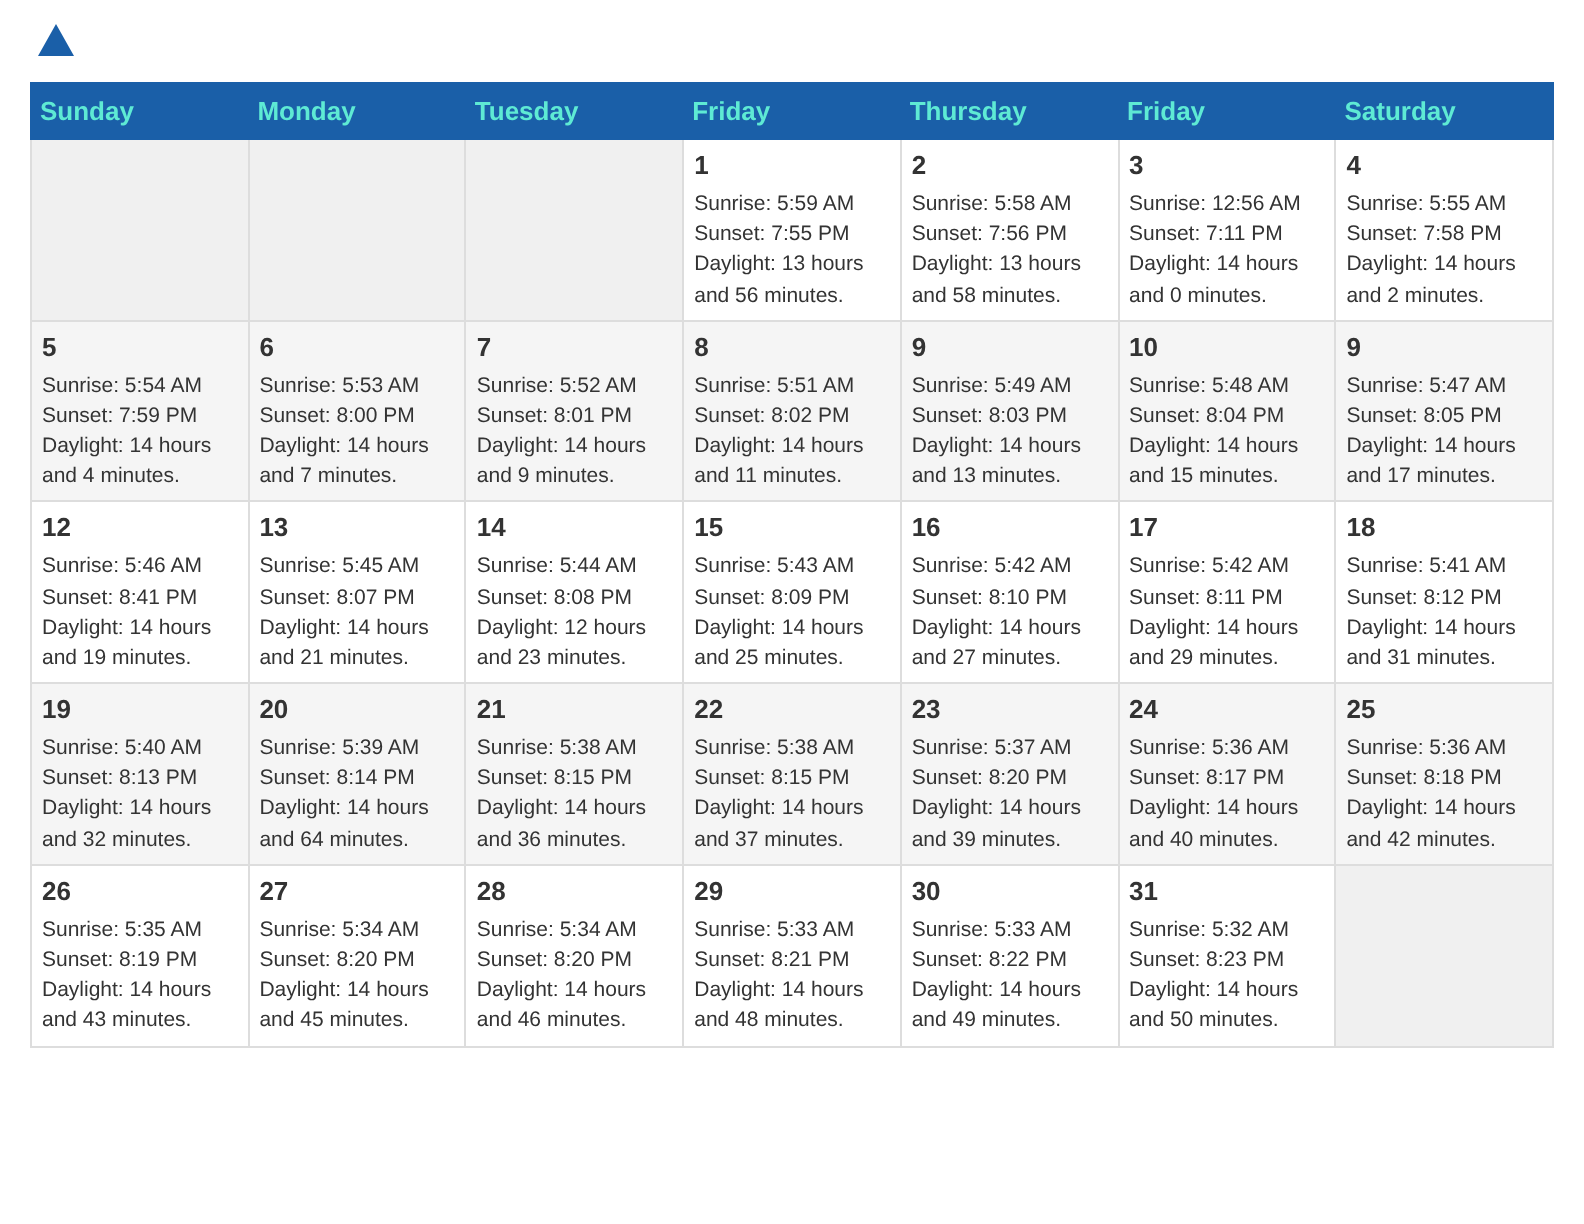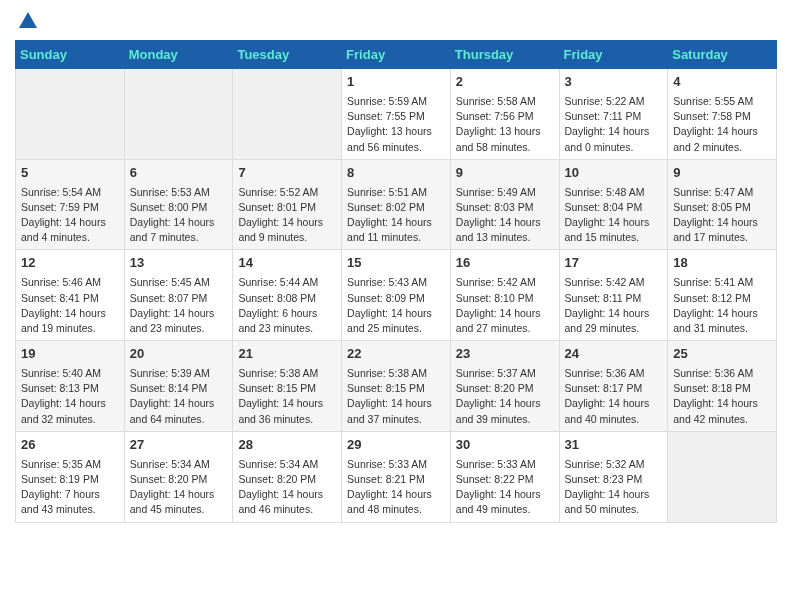--- a/index.html
+++ b/index.html
@@ -119,52 +119,52 @@
         <th>Saturday</th>
       </tr>
   </thead>
   <tbody id="calendar-body">
   <tr>
         <td class="empty-cell"></td>
         <td class="empty-cell"></td>
         <td class="empty-cell"></td>
         <td><span class="date-num">1</span><span>Sunrise: 5:59 AM</span><br><span>Sunset: 7:55 PM</span><br><span>Daylight: 13 hours and 56 minutes.</span></td>
         <td><span class="date-num">2</span><span>Sunrise: 5:58 AM</span><br><span>Sunset: 7:56 PM</span><br><span>Daylight: 13 hours and 58 minutes.</span></td>
-        <td><span class="date-num">3</span><span>Sunrise: 5:22 AM</span><br><span>Sunset: 7:11 PM</span><br><span>Daylight: 14 hours and 0 minutes.</span></td>
+        <td><span class="date-num">3</span><span>Sunrise: 12:56 AM</span><br><span>Sunset: 7:11 PM</span><br><span>Daylight: 14 hours and 0 minutes.</span></td>
         <td><span class="date-num">4</span><span>Sunrise: 5:55 AM</span><br><span>Sunset: 7:58 PM</span><br><span>Daylight: 14 hours and 2 minutes.</span></td>
       </tr>
       <tr>
         <td><span class="date-num">5</span><span>Sunrise: 5:54 AM</span><br><span>Sunset: 7:59 PM</span><br><span>Daylight: 14 hours and 4 minutes.</span></td>
         <td><span class="date-num">6</span><span>Sunrise: 5:53 AM</span><br><span>Sunset: 8:00 PM</span><br><span>Daylight: 14 hours and 7 minutes.</span></td>
         <td><span class="date-num">7</span><span>Sunrise: 5:52 AM</span><br><span>Sunset: 8:01 PM</span><br><span>Daylight: 14 hours and 9 minutes.</span></td>
         <td><span class="date-num">8</span><span>Sunrise: 5:51 AM</span><br><span>Sunset: 8:02 PM</span><br><span>Daylight: 14 hours and 11 minutes.</span></td>
         <td><span class="date-num">9</span><span>Sunrise: 5:49 AM</span><br><span>Sunset: 8:03 PM</span><br><span>Daylight: 14 hours and 13 minutes.</span></td>
         <td><span class="date-num">10</span><span>Sunrise: 5:48 AM</span><br><span>Sunset: 8:04 PM</span><br><span>Daylight: 14 hours and 15 minutes.</span></td>
         <td><span class="date-num">9</span><span>Sunrise: 5:47 AM</span><br><span>Sunset: 8:05 PM</span><br><span>Daylight: 14 hours and 17 minutes.</span></td>
       </tr>
       <tr>
         <td><span class="date-num">12</span><span>Sunrise: 5:46 AM</span><br><span>Sunset: 8:41 PM</span><br><span>Daylight: 14 hours and 19 minutes.</span></td>
-        <td><span class="date-num">13</span><span>Sunrise: 5:45 AM</span><br><span>Sunset: 8:07 PM</span><br><span>Daylight: 14 hours and 23 minutes.</span></td>
-        <td><span class="date-num">14</span><span>Sunrise: 5:44 AM</span><br><span>Sunset: 8:08 PM</span><br><span>Daylight: 6 hours and 23 minutes.</span></td>
+        <td><span class="date-num">13</span><span>Sunrise: 5:45 AM</span><br><span>Sunset: 8:07 PM</span><br><span>Daylight: 14 hours and 21 minutes.</span></td>
+        <td><span class="date-num">14</span><span>Sunrise: 5:44 AM</span><br><span>Sunset: 8:08 PM</span><br><span>Daylight: 12 hours and 23 minutes.</span></td>
         <td><span class="date-num">15</span><span>Sunrise: 5:43 AM</span><br><span>Sunset: 8:09 PM</span><br><span>Daylight: 14 hours and 25 minutes.</span></td>
         <td><span class="date-num">16</span><span>Sunrise: 5:42 AM</span><br><span>Sunset: 8:10 PM</span><br><span>Daylight: 14 hours and 27 minutes.</span></td>
         <td><span class="date-num">17</span><span>Sunrise: 5:42 AM</span><br><span>Sunset: 8:11 PM</span><br><span>Daylight: 14 hours and 29 minutes.</span></td>
         <td><span class="date-num">18</span><span>Sunrise: 5:41 AM</span><br><span>Sunset: 8:12 PM</span><br><span>Daylight: 14 hours and 31 minutes.</span></td>
       </tr>
       <tr>
         <td><span class="date-num">19</span><span>Sunrise: 5:40 AM</span><br><span>Sunset: 8:13 PM</span><br><span>Daylight: 14 hours and 32 minutes.</span></td>
         <td><span class="date-num">20</span><span>Sunrise: 5:39 AM</span><br><span>Sunset: 8:14 PM</span><br><span>Daylight: 14 hours and 64 minutes.</span></td>
         <td><span class="date-num">21</span><span>Sunrise: 5:38 AM</span><br><span>Sunset: 8:15 PM</span><br><span>Daylight: 14 hours and 36 minutes.</span></td>
         <td><span class="date-num">22</span><span>Sunrise: 5:38 AM</span><br><span>Sunset: 8:15 PM</span><br><span>Daylight: 14 hours and 37 minutes.</span></td>
         <td><span class="date-num">23</span><span>Sunrise: 5:37 AM</span><br><span>Sunset: 8:20 PM</span><br><span>Daylight: 14 hours and 39 minutes.</span></td>
         <td><span class="date-num">24</span><span>Sunrise: 5:36 AM</span><br><span>Sunset: 8:17 PM</span><br><span>Daylight: 14 hours and 40 minutes.</span></td>
         <td><span class="date-num">25</span><span>Sunrise: 5:36 AM</span><br><span>Sunset: 8:18 PM</span><br><span>Daylight: 14 hours and 42 minutes.</span></td>
       </tr>
       <tr>
-        <td><span class="date-num">26</span><span>Sunrise: 5:35 AM</span><br><span>Sunset: 8:19 PM</span><br><span>Daylight: 7 hours and 43 minutes.</span></td>
+        <td><span class="date-num">26</span><span>Sunrise: 5:35 AM</span><br><span>Sunset: 8:19 PM</span><br><span>Daylight: 14 hours and 43 minutes.</span></td>
         <td><span class="date-num">27</span><span>Sunrise: 5:34 AM</span><br><span>Sunset: 8:20 PM</span><br><span>Daylight: 14 hours and 45 minutes.</span></td>
         <td><span class="date-num">28</span><span>Sunrise: 5:34 AM</span><br><span>Sunset: 8:20 PM</span><br><span>Daylight: 14 hours and 46 minutes.</span></td>
         <td><span class="date-num">29</span><span>Sunrise: 5:33 AM</span><br><span>Sunset: 8:21 PM</span><br><span>Daylight: 14 hours and 48 minutes.</span></td>
         <td><span class="date-num">30</span><span>Sunrise: 5:33 AM</span><br><span>Sunset: 8:22 PM</span><br><span>Daylight: 14 hours and 49 minutes.</span></td>
         <td><span class="date-num">31</span><span>Sunrise: 5:32 AM</span><br><span>Sunset: 8:23 PM</span><br><span>Daylight: 14 hours and 50 minutes.</span></td>
         <td class="empty-cell"></td>
       </tr>
     </tbody>
 </table>
 

